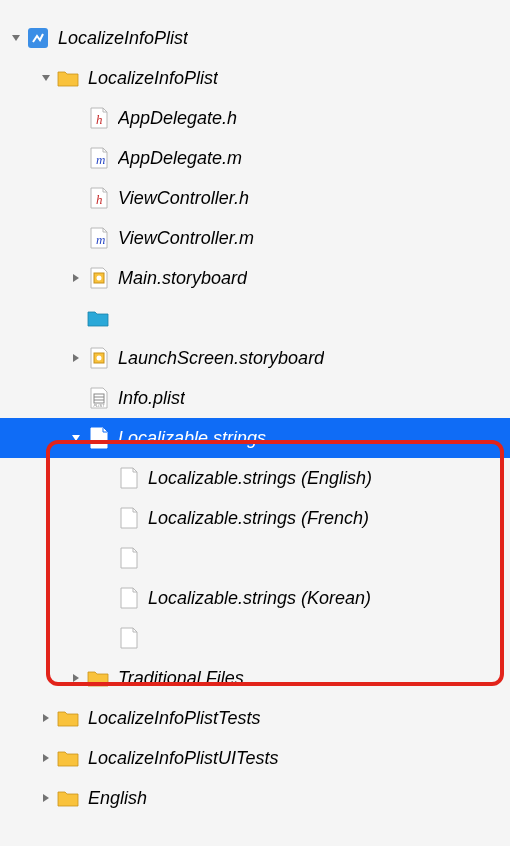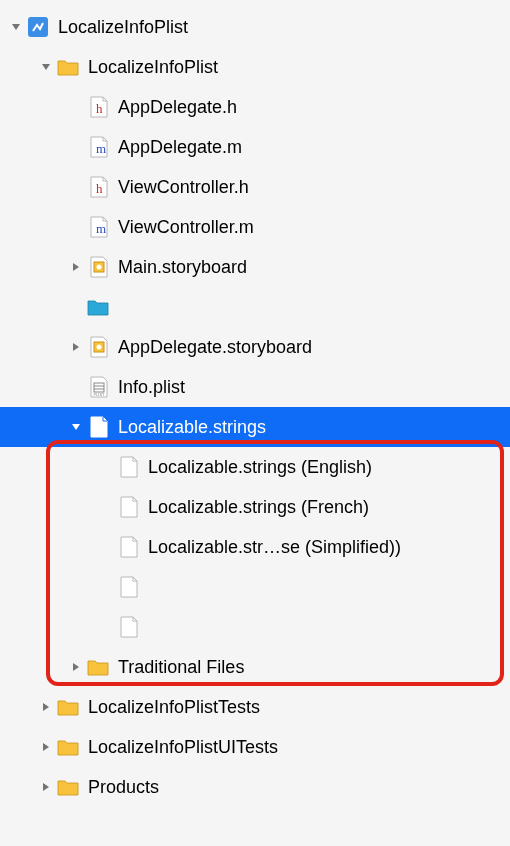--- a/index.html
+++ b/index.html
@@ -6,21 +6,21 @@
   body {
     width: 510px;
     height: 846px;
     background: #f5f5f5;
     font-family: -apple-system, "Helvetica Neue", Arial, sans-serif;
     font-size: 18px;
     color: #000;
     overflow: hidden;
     position: relative;
   }
-  .tree { padding-top: 7px; }
+  .tree { padding-top: 18px; font-style: italic; }
   .row {
     display: flex;
     align-items: center;
     height: 40px;
     white-space: nowrap;
     user-select: none;
   }
   .row.selected {
     background: #0f6cf6;
     color: #fff;
@@ -175,21 +175,21 @@
           <path d="M2 1 L8 5 L2 9 Z" fill="#737373"></path>
         </svg>
       </span>
       <span class="icon">
         <svg width="24" height="24" viewBox="0 0 24 24">
           <path d="M5 2 L17 2 L21 6 L21 22 L5 22 Z" fill="#fff" stroke="#b8b8b8"></path>
           <rect x="8" y="7" width="10" height="10" fill="#f9c23c" stroke="#c9921a"></rect>
           <circle cx="13" cy="12" r="2.5" fill="#fff"></circle>
         </svg>
       </span>
-      <span class="label">AppDelegate.storyboard</span>
+      <span class="label">LaunchScreen.storyboard</span>
     </div>
     <div class="row">
       <span class="indent" style="width: 68px;"></span>
       <span class="disclosure none"></span>
       <span class="icon">
         <svg width="24" height="24" viewBox="0 0 24 24">
           <path d="M5 2 L17 2 L21 6 L21 22 L5 22 Z" fill="#fff" stroke="#b8b8b8"></path>
           <rect x="8" y="8" width="10" height="9" fill="none" stroke="#888" stroke-width="1"></rect>
           <line x1="8" y1="11" x2="18" y2="11" stroke="#888"></line>
           <line x1="8" y1="14" x2="18" y2="14" stroke="#888"></line>
@@ -237,31 +237,31 @@
     </div>
     <div class="row">
       <span class="indent" style="width: 98px;"></span>
       <span class="disclosure none"></span>
       <span class="icon">
         <svg width="24" height="24" viewBox="0 0 24 24">
           <path d="M5 2 L17 2 L21 6 L21 22 L5 22 Z" fill="#fff" stroke="#b8b8b8"></path>
           <path d="M17 2 L17 6 L21 6" fill="none" stroke="#b8b8b8"></path>
         </svg>
       </span>
-      <span class="label">Localizable.str…se (Simplified))</span>
-    </div>
-    <div class="row">
-      <span class="indent" style="width: 98px;"></span>
-      <span class="disclosure none"></span>
-      <span class="icon">
-        <svg width="24" height="24" viewBox="0 0 24 24">
-          <path d="M5 2 L17 2 L21 6 L21 22 L5 22 Z" fill="#fff" stroke="#b8b8b8"></path>
-          <path d="M17 2 L17 6 L21 6" fill="none" stroke="#b8b8b8"></path>
-        </svg>
-      </span>
+    </div>
+    <div class="row">
+      <span class="indent" style="width: 98px;"></span>
+      <span class="disclosure none"></span>
+      <span class="icon">
+        <svg width="24" height="24" viewBox="0 0 24 24">
+          <path d="M5 2 L17 2 L21 6 L21 22 L5 22 Z" fill="#fff" stroke="#b8b8b8"></path>
+          <path d="M17 2 L17 6 L21 6" fill="none" stroke="#b8b8b8"></path>
+        </svg>
+      </span>
+      <span class="label">Localizable.strings (Korean)</span>
     </div>
     <div class="row">
       <span class="indent" style="width: 98px;"></span>
       <span class="disclosure none"></span>
       <span class="icon">
         <svg width="24" height="24" viewBox="0 0 24 24">
           <path d="M5 2 L17 2 L21 6 L21 22 L5 22 Z" fill="#fff" stroke="#b8b8b8"></path>
           <path d="M17 2 L17 6 L21 6" fill="none" stroke="#b8b8b8"></path>
         </svg>
       </span>
@@ -313,16 +313,16 @@
       <span class="disclosure">
         <svg width="10" height="10" viewBox="0 0 10 10">
           <path d="M2 1 L8 5 L2 9 Z" fill="#737373"></path>
         </svg>
       </span>
       <span class="icon">
         <svg width="24" height="24" viewBox="0 0 24 24">
           <path d="M2 6 L9 6 L11 8 L22 8 L22 20 L2 20 Z" fill="#f9c23c" stroke="#c9921a" stroke-width="0.8"></path>
         </svg>
       </span>
-      <span class="label">Products</span>
+      <span class="label">English</span>
     </div>
   </div>
 <div class="highlight-box"></div>
 
 </body></html>

